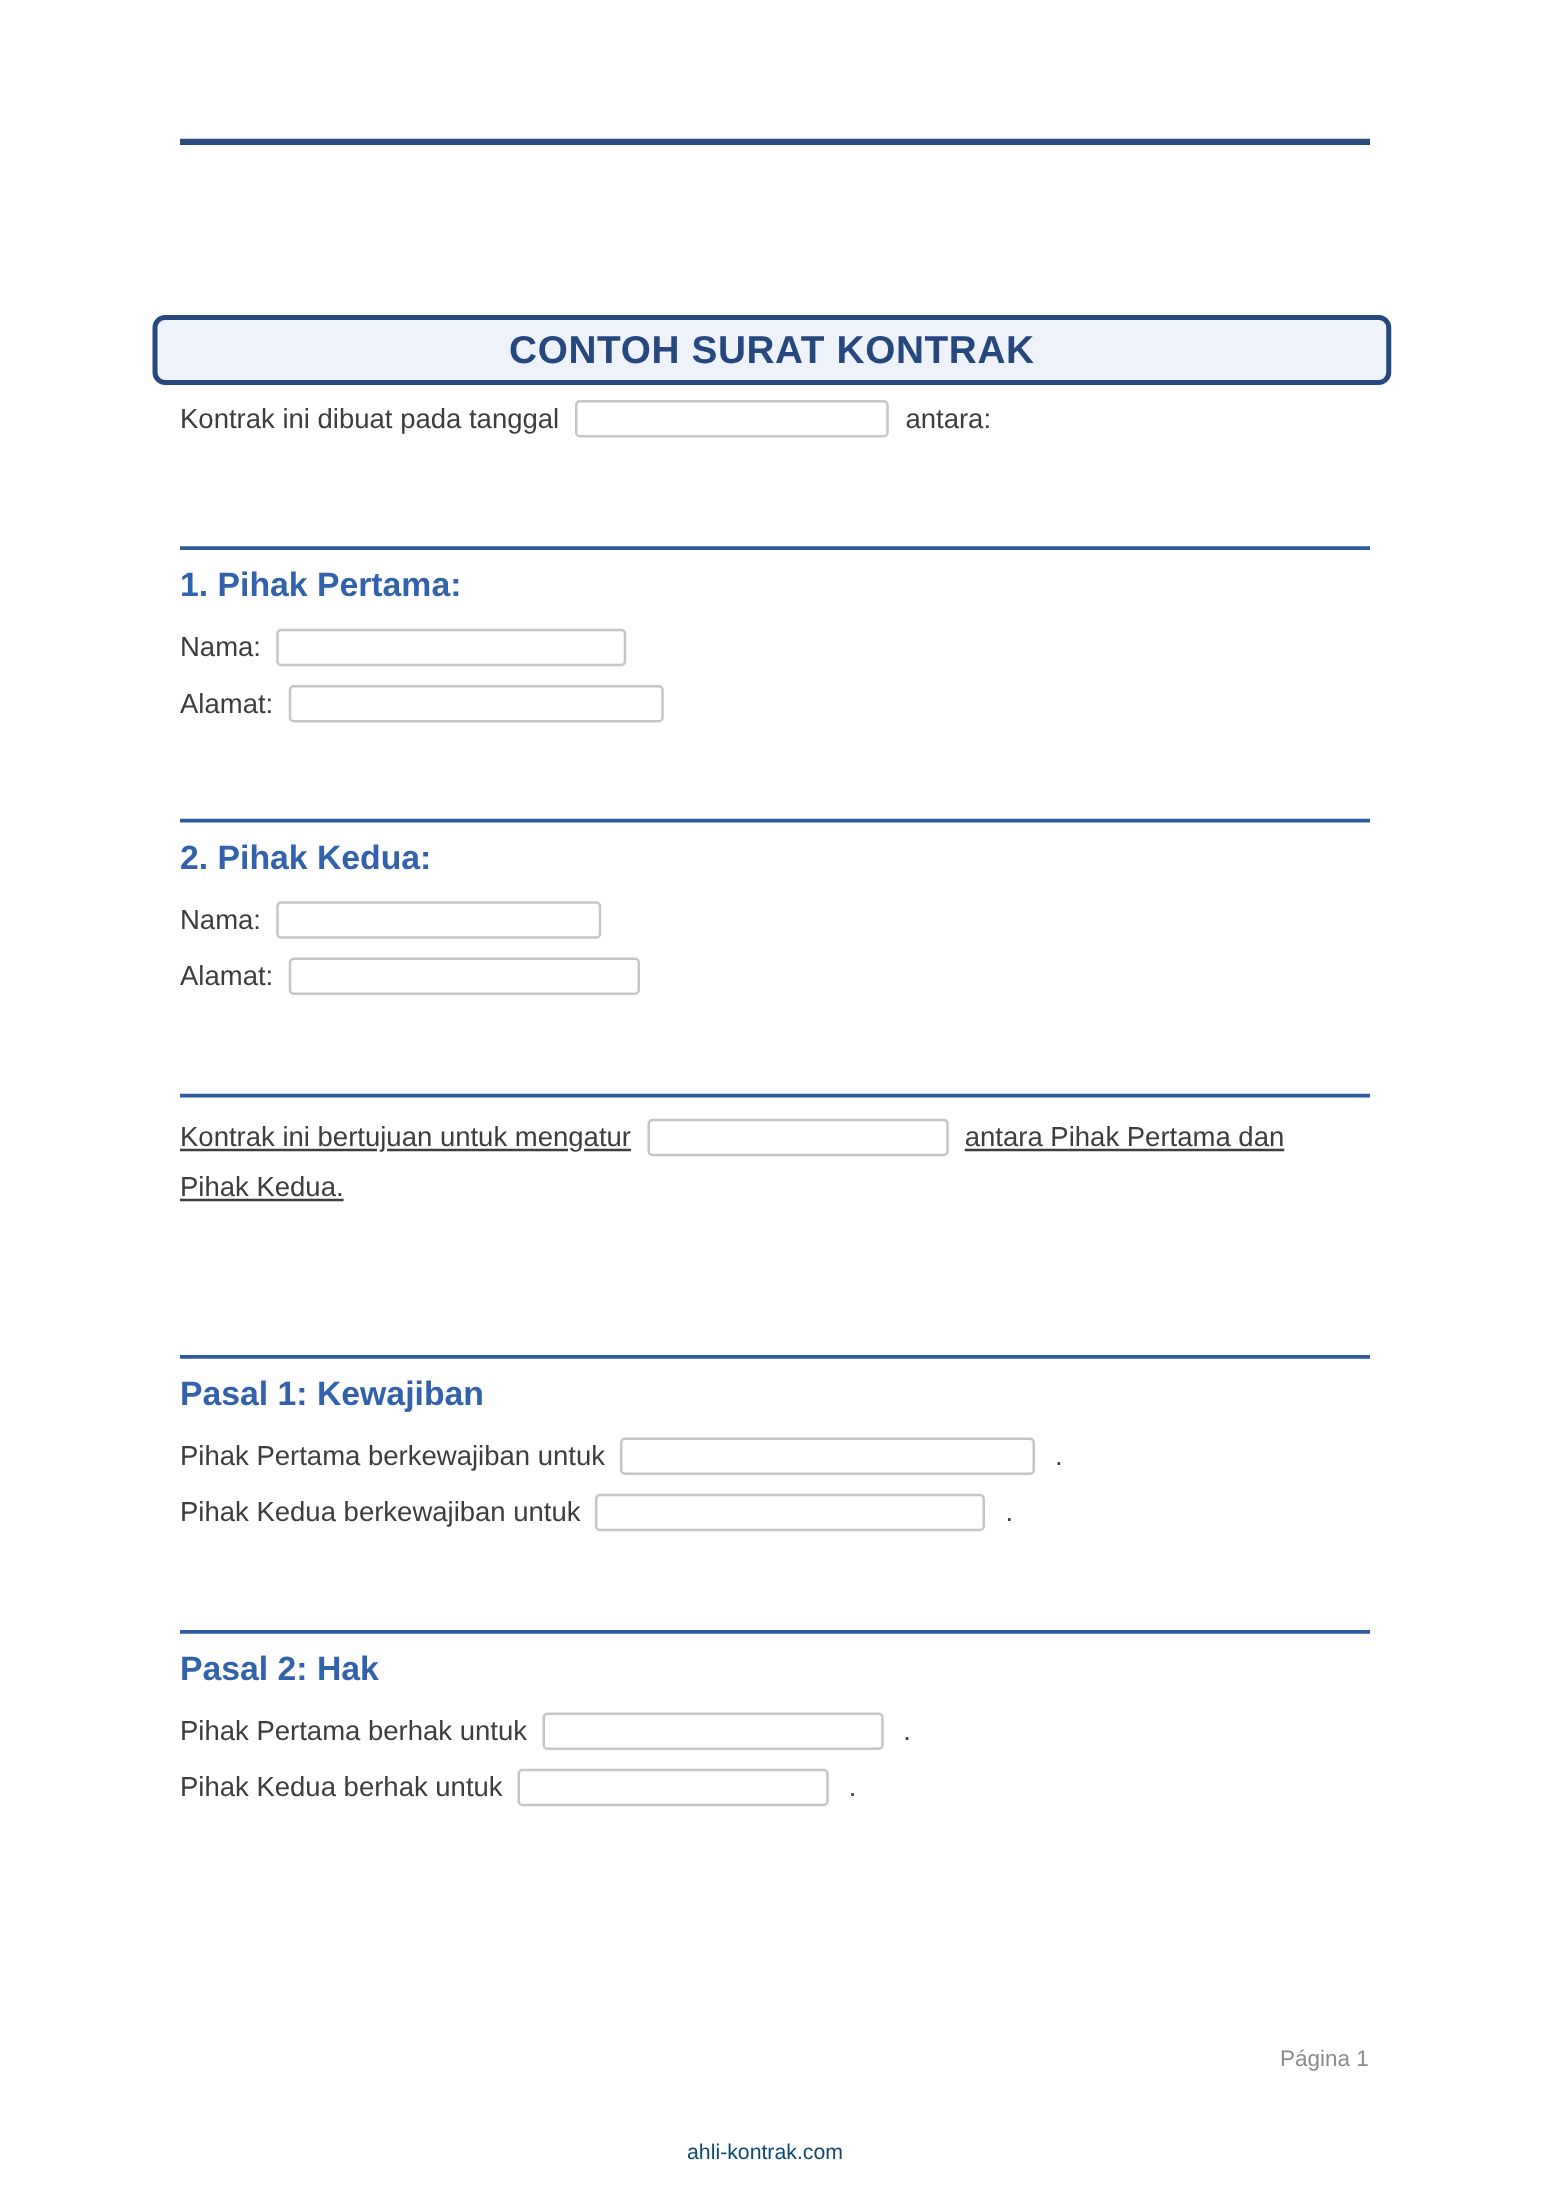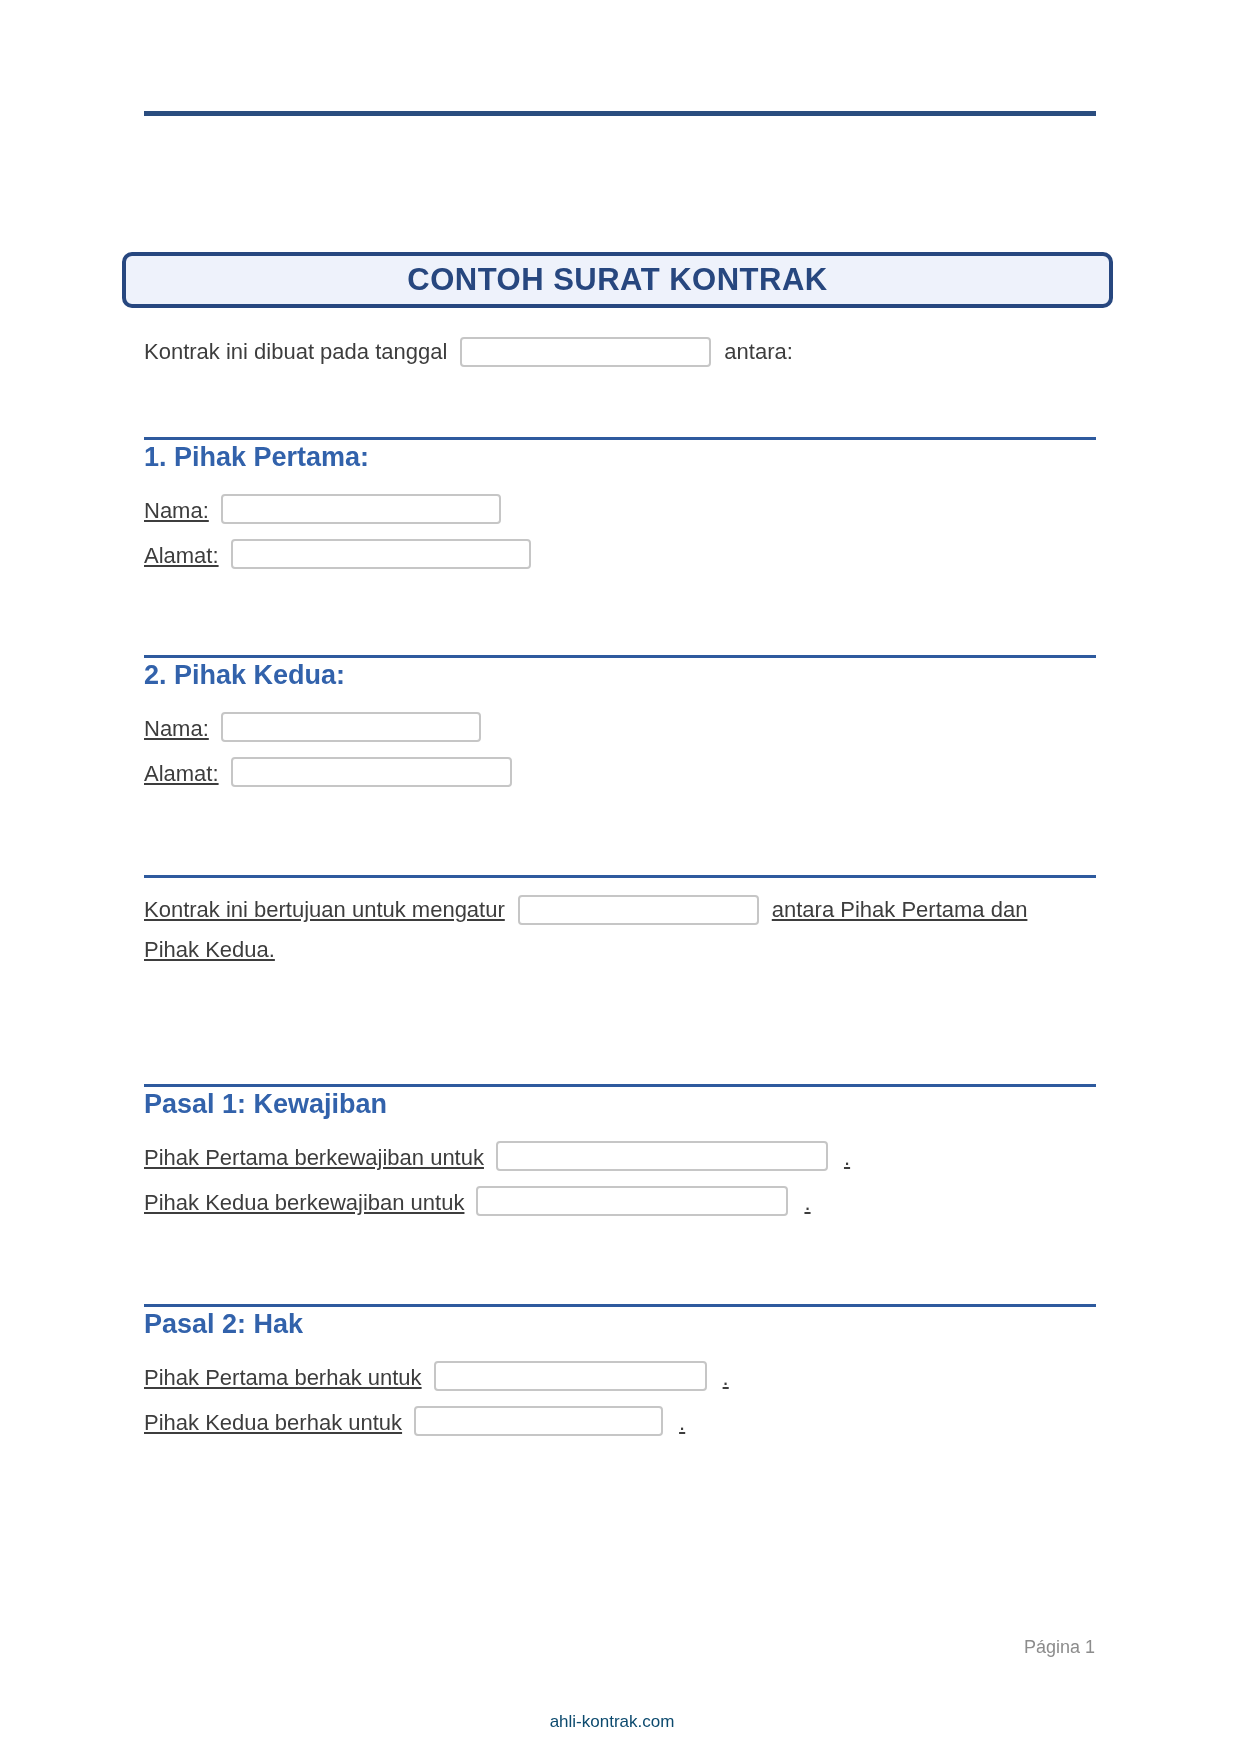--- a/index.html
+++ b/index.html
@@ -24,40 +24,38 @@
     display:flex; align-items:center; justify-content:center;
   }
   .title-box h1 {
     font-size:31px; font-weight:bold; letter-spacing:0.5px;
     color:#27477f;
   }
   .intro-row {
     position:absolute; left:144px; top:320px; width:952px;
     display:flex; align-items:center; gap:13px;
     font-size:22px;
-    margin-top:17px;
   }
   .section { position:absolute; left:144px; width:952px; }
   .sec-1 { top:437px; }
   .sec-2 { top:655px; }
   .sec-3 { top:875px; }
   .sec-4 { top:1084px; }
   .sec-5 { top:1304px; }
   .section-rule { height:3px; background:#2e5a9e; }
   .section h2 {
-    margin-top:2px;
+    margin-top:13px;
     font-size:27px; font-weight:bold; color:#3262ab;
     line-height:1.15;
   }
   .rows { margin-top:17px; }
   .row {
-    display:flex; align-items:flex-end; gap:12px;
+    display:flex; align-items:center; gap:12px;
     height:34px; margin-bottom:11px;
     font-size:22px;
-    text-decoration:underline;
   }
   .row .period { margin-left:4px; }
   .para { margin-top:15px; font-size:22px;text-decoration:underline; }
   .para-line1 { display:flex; align-items:center; gap:13px; height:34px; }
   .para-line2 { margin-top:6px; line-height:34px; }
   input.blank {
     height:30px;
     border:2px solid #c6c6c6;
     border-radius:4px;
     background:#ffffff;

